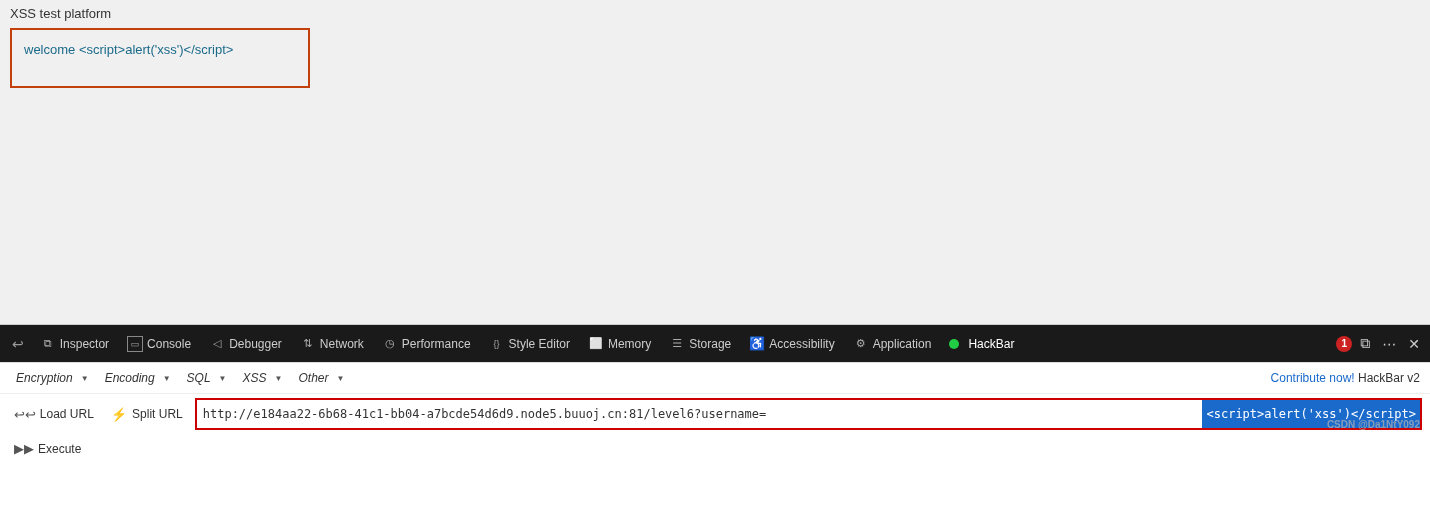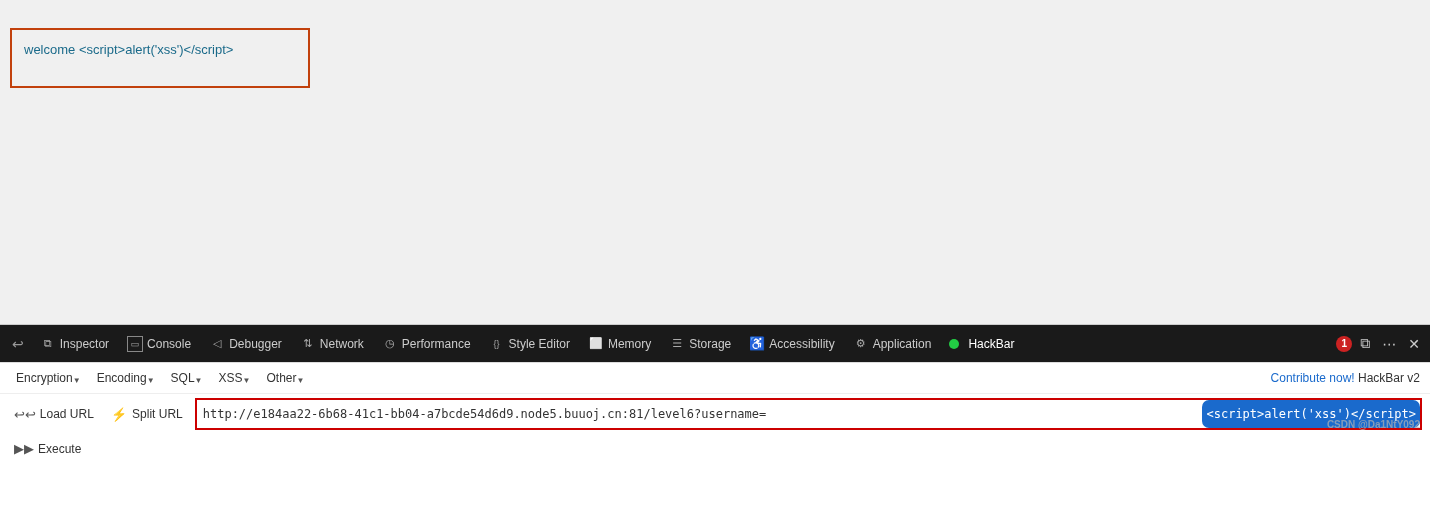--- a/index.html
+++ b/index.html
@@ -132,22 +132,23 @@
       gap: 4px;
       background: #fff;
     }
 
     .hb-menu-item {
       font-size: 12px;
       color: #333;
       padding: 3px 6px;
       cursor: pointer;
       display: flex;
-      align-items: flex-end;
-      gap: 0;
+      align-items: center;
+      gap: 8px;
+      font-style: italic;
     }
 
     .hb-caret {
       font-size: 8px;
       color: #555;
     }
 
     .hb-right {
       margin-left: auto;
       font-size: 12px;
@@ -225,21 +226,20 @@
       bottom: 0;
       background: #1a6acc;
       color: #fff;
       font-size: 12px;
       font-family: monospace;
       display: flex;
       align-items: center;
       padding: 0 4px;
       pointer-events: none;
       white-space: nowrap;
-      border-radius: 7px;
     }
 
     .csdn-watermark {
       position: absolute;
       bottom: 4px;
       right: 10px;
       font-size: 10px;
       color: rgba(180, 180, 180, 0.7);
       font-weight: bold;
     }
@@ -269,20 +269,21 @@
     .icon-inspector::before { content: '⧉'; }
     .icon-style::before { content: '{}'; font-size: 9px; }
     .icon-perf::before { content: '◷'; }
     .icon-load::before { content: '↩'; }
     .icon-execute::before { content: '▶'; }
   </style>
 </head>
 <body>
 
 <div id="main-area">
+  <div id="page-title">XSS test platform</div>
   <div id="content-box">
     <span id="welcome-text">welcome &lt;script&gt;alert('xss')&lt;/script&gt;</span>
   </div>
 </div>
 
 <div id="devtools-toolbar">
 
   <div class="dt-tab" style="padding: 4px 6px; color: #999; font-size: 14px;">↩</div>
 
   <div class="dt-tab">

